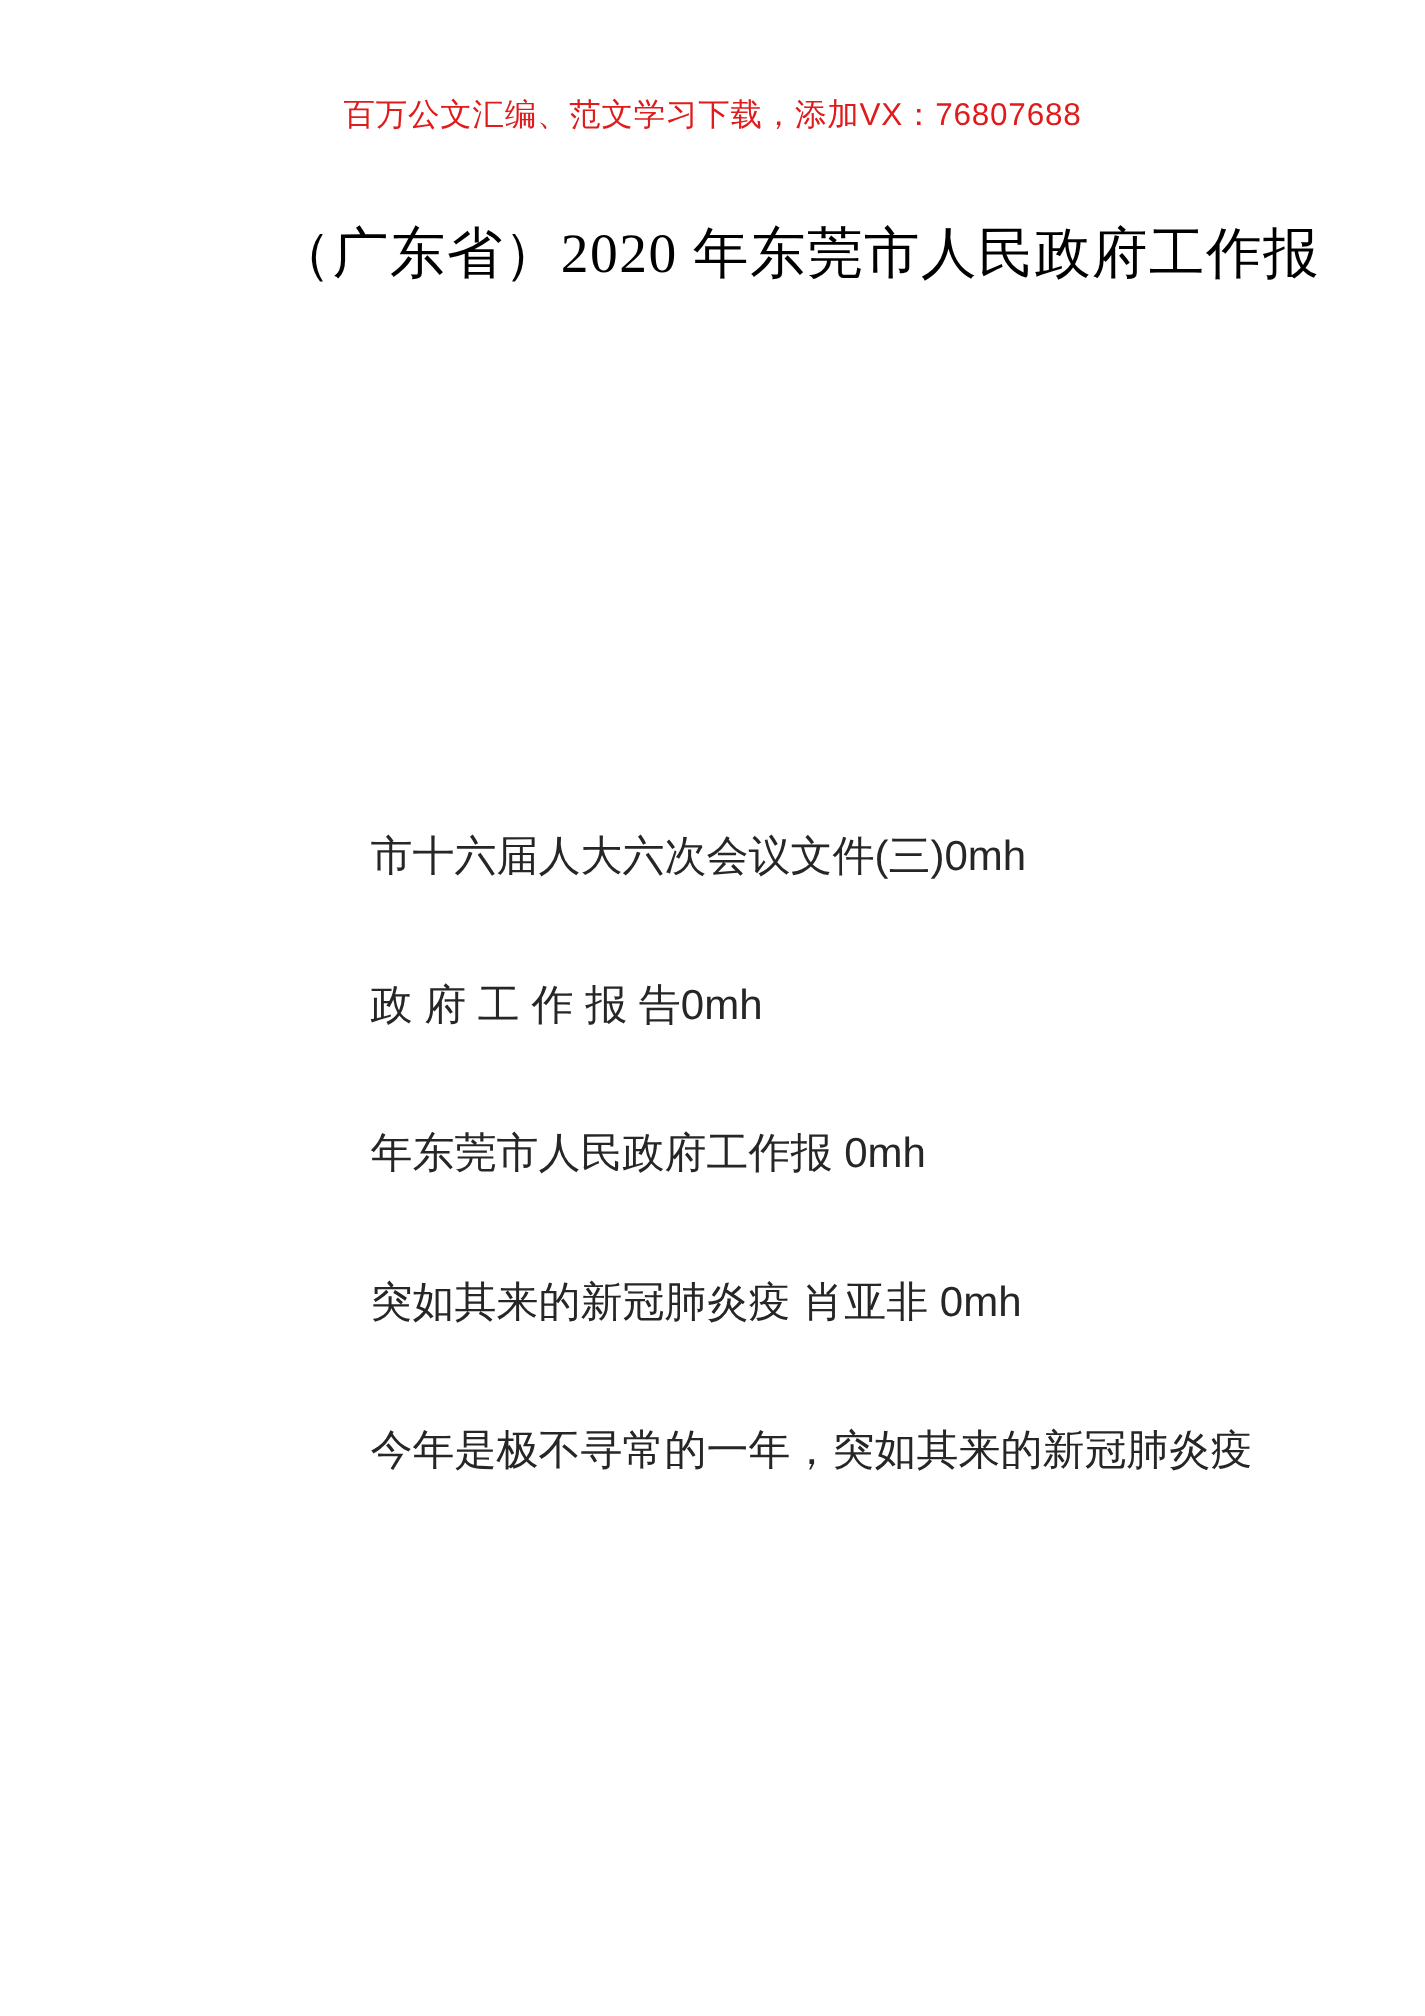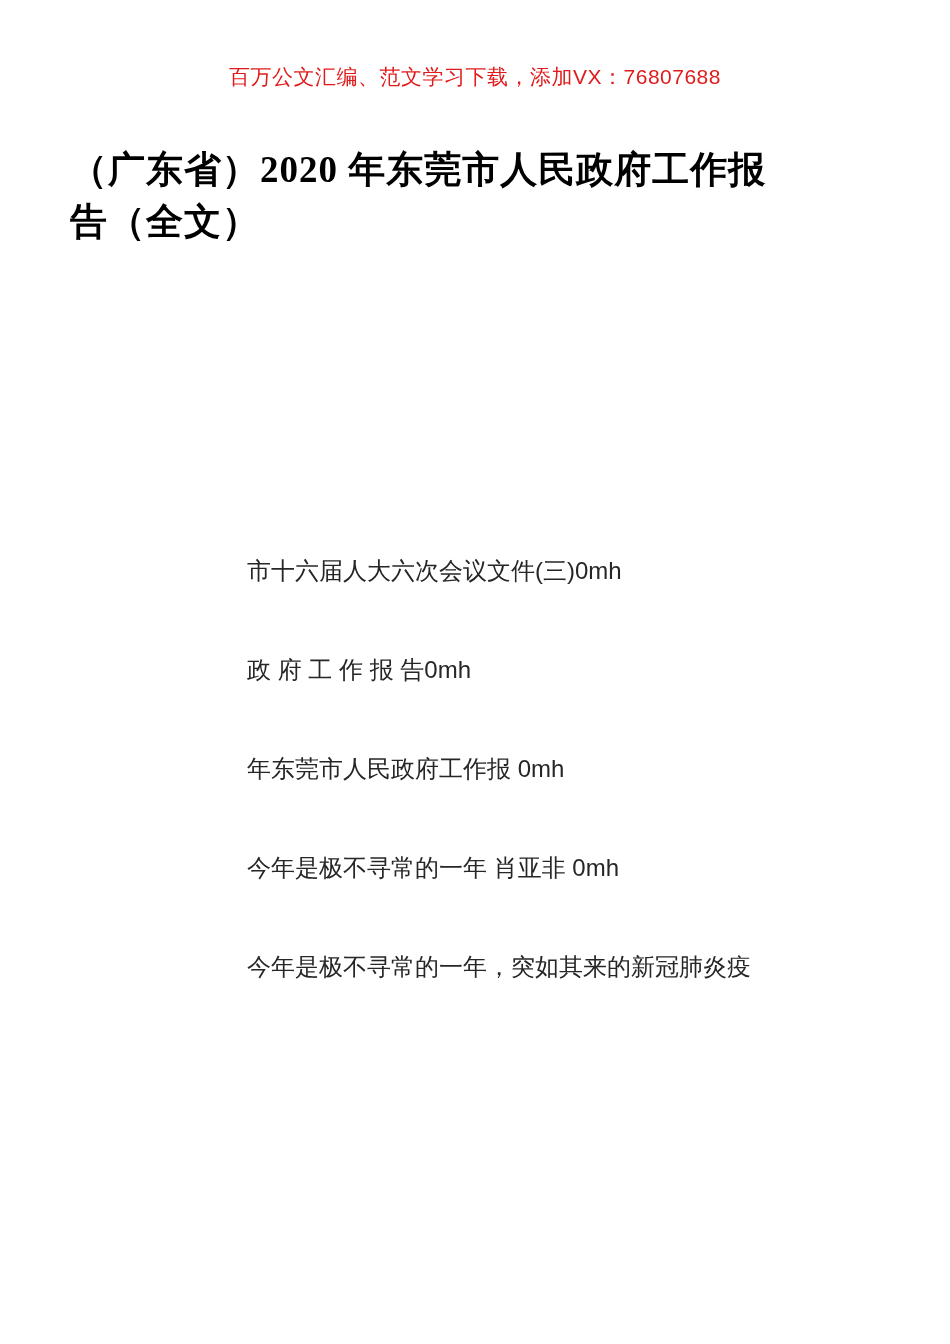--- a/index.html
+++ b/index.html
@@ -25,56 +25,55 @@
     line-height: 26px;
     color: #e01b1b;
     letter-spacing: 0.5px;
     white-space: nowrap;
   }
   .doc-title {
     position: absolute;
     top: 144px;
     left: 70px;
     right: 70px;
-    text-align: left;
+    text-align: right;
     font-family: "Liberation Serif", "DejaVu Serif", serif;
-    font-weight: bold;
+    font-weight: normal;
     font-size: 37px;
     line-height: 52px;
     color: #000000;
     letter-spacing: 1px;
   }
   .doc-body {
     position: absolute;
     top: 556px;
     left: 190px;
     width: 720px;
   }
   .doc-body p {
     margin: 0 0 69px 0;
-    font-size: 24px;
+    font-size: 28px;
     line-height: 30px;
     color: #262626;
     text-indent: 57px;
     white-space: nowrap;
   }
 </style>
 </head>
 <body>
 
 <div class="page">
 
   <div class="promo-banner">百万公文汇编、范文学习下载，添加VX：76807688</div>
 
   <div class="doc-title">
     <div>（广东省）2020 年东莞市人民政府工作报</div>
-    <div>告（全文）</div>
   </div>
 
   <div class="doc-body">
     <p>市十六届人大六次会议文件(三)0mh</p>
     <p>政 府 工 作 报 告0mh</p>
     <p>年东莞市人民政府工作报 0mh</p>
-    <p>今年是极不寻常的一年 肖亚非 0mh</p>
+    <p>突如其来的新冠肺炎疫 肖亚非 0mh</p>
     <p>今年是极不寻常的一年，突如其来的新冠肺炎疫</p>
   </div>
 
 </div>
 
 </body></html>

